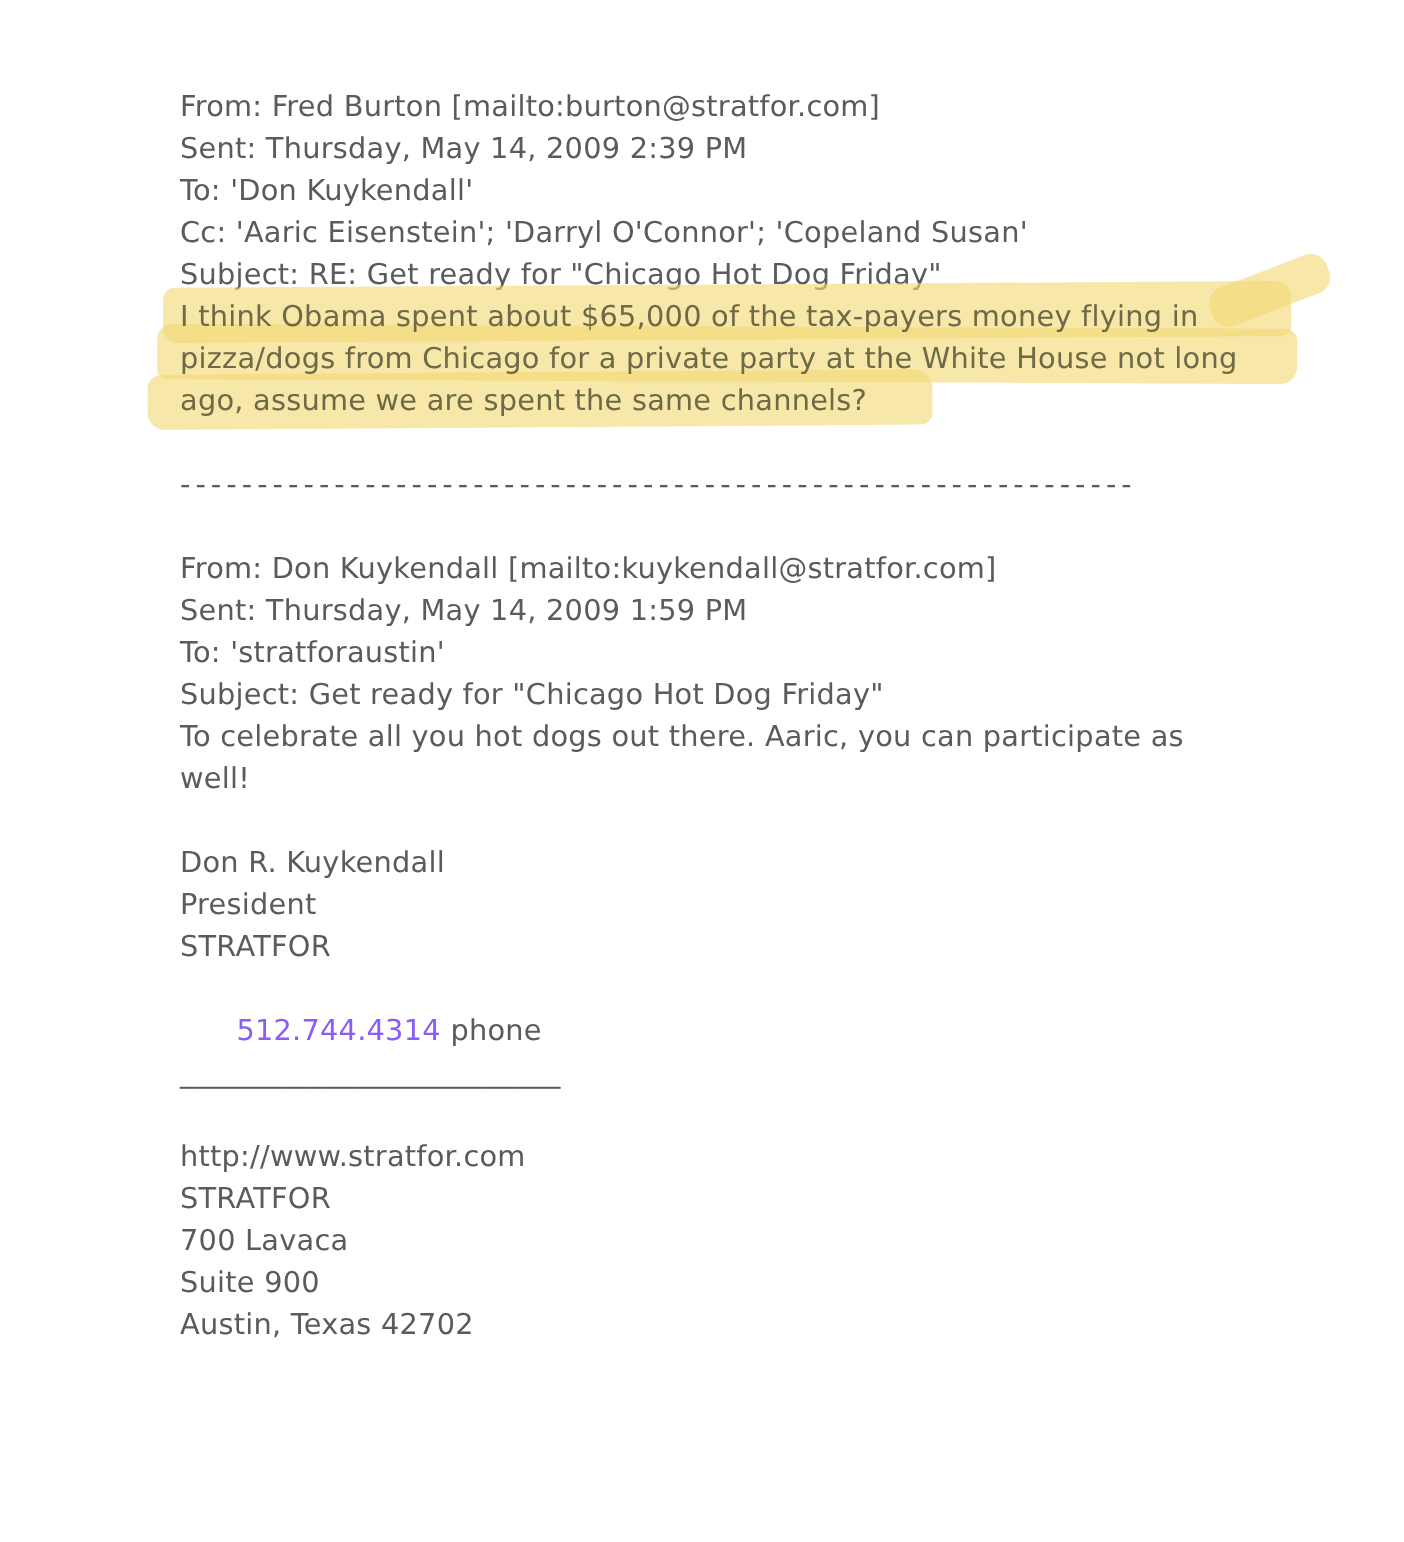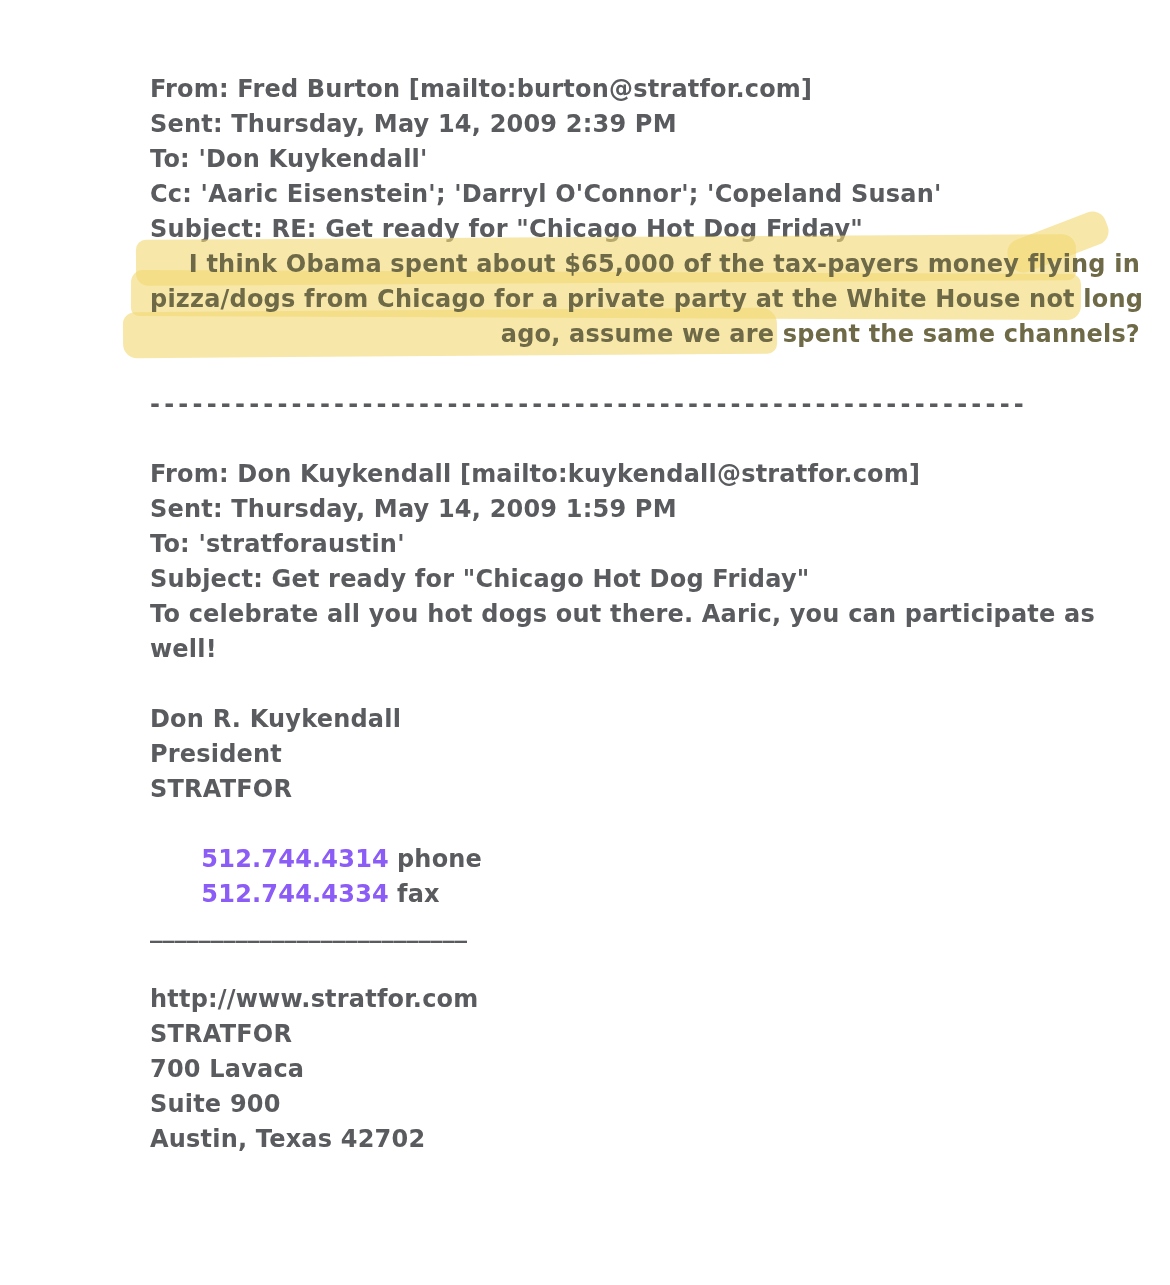--- a/index.html
+++ b/index.html
@@ -9,25 +9,25 @@
     box-sizing:border-box;
     background:#ffffff;
     padding:72px 30px 0 150px;
     font-family:"DejaVu Sans","Liberation Sans",sans-serif;
     font-size:24px;
     line-height:35px;
     color:#595b5e;
     letter-spacing:0.2px;
     overflow:hidden;
   }
-  .line{height:35px;white-space:pre;font-weight:bold;}
+  .line{height:35px;white-space:pre;}
   .blank{height:35px;}
   
   .hl-para{position:relative;}
-  .hl-para .hl-text{position:relative;z-index:1;color:#6e6946;text-align:right;}
+  .hl-para .hl-text{position:relative;z-index:1;color:#6e6946;}
   .stroke{
     position:absolute;z-index:0;
     background:rgba(242,217,116,0.62);
   }
   .s1{left:-14px;top:-10px;width:940px;height:46px;border-radius:10px 14px 8px 12px;transform:rotate(-0.35deg);}
   .s2{left:-19px;top:25px;width:950px;height:46px;border-radius:12px 10px 14px 8px;transform:rotate(0.25deg);}
   .s3{left:-27px;top:63px;width:654px;height:46px;border-radius:12px 16px 10px 14px;transform:rotate(-0.4deg);}
   .flick{left:856px;top:-22px;width:104px;height:34px;border-radius:14px;transform:rotate(-21deg);}
   .link{color:#8b5cf6;cursor:pointer;}
   .lbl{margin-left:8px;margin-top:36px;}
@@ -71,23 +71,20 @@
 
   <div class="line blank"></div>
 
   <div>
     <div class="line">Don R. Kuykendall</div>
     <div class="line">President</div>
     <div class="line">STRATFOR</div>
     <div class="line">
       <span class="link">512.744.4314</span><span class="lbl">phone</span>
     </div>
-    <div class="line">
-      <span class="link">512.744.4334</span><span class="lbl">fax</span>
-    </div>
   </div>
 
   <div class="line blank"></div>
   <div class="line">__________________________</div>
   <div class="line blank"></div>
 
   <div>
     <div class="line">http://www.stratfor.com</div>
     <div class="line">STRATFOR</div>
     <div class="line">700 Lavaca</div>

